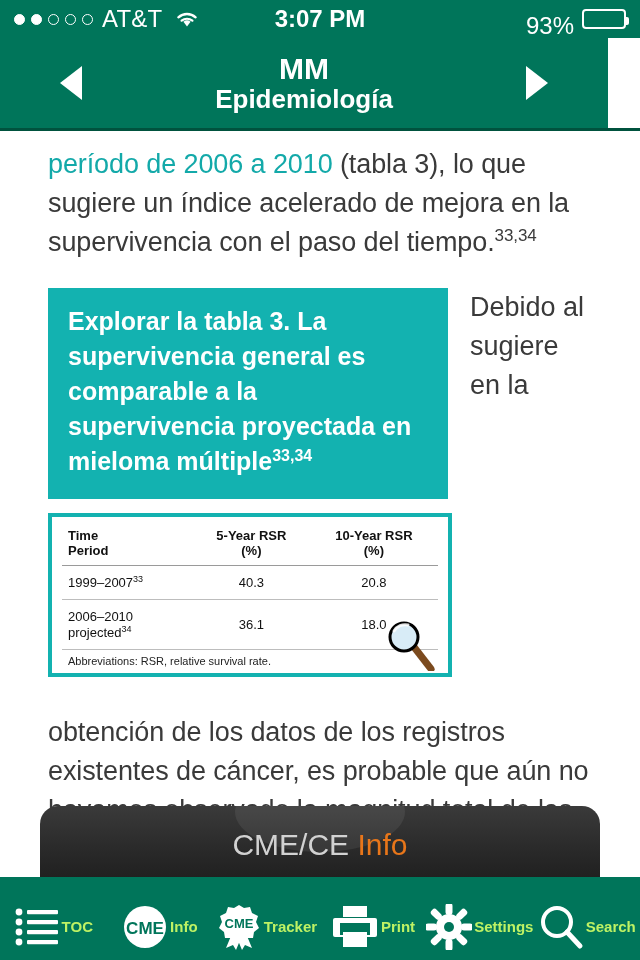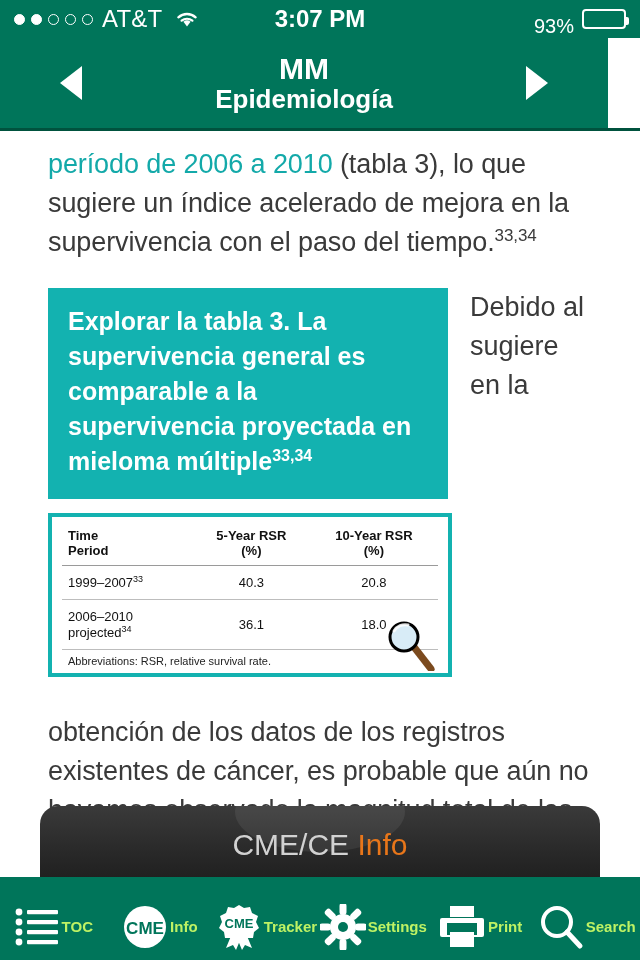--- a/index.html
+++ b/index.html
@@ -27,21 +27,21 @@
   .carrier{ font-size:24px; letter-spacing:0.2px; }
   .wifi{ width:24px; height:18px; position:relative; margin-left:4px;}
   .sb-center{
     position:absolute; left:0; right:0; text-align:center;
     font-size:24px; font-weight:600; pointer-events:none;
   }
   .sb-right{
     margin-left:auto; display:flex; align-items:center; gap:8px;
     position:relative; z-index:2;
   }
-  .batt-pct{ font-size:20px;margin-top:14px; }
+  .batt-pct{ font-size:24px;margin-top:14px; }
   .batt{
     width:44px; height:20px; border:2px solid #ffffff; border-radius:4px;
     padding:2px; position:relative;
   }
   .batt-fill{ height:100%; background:#ffffff; border-radius:1px; }
   .batt-cap{
     position:absolute; right:-5px; top:6px; width:3px; height:8px;
     background:#ffffff; border-radius:0 2px 2px 0;
   }
 
@@ -295,20 +295,32 @@
         <path d="M31 32 L36 44 L29 41 L26 46 L21 34 Z" fill="#ffffff"></path>
         <path d="M23 1 L28 4 L34 3 L36 9 L42 12 L40 18 L43 24 L38 28 L37 34 L31 34 L26 38 L23 34 L20 38 L15 34 L9 34 L8 28 L3 24 L6 18 L4 12 L10 9 L12 3 L18 4 Z" fill="#ffffff"></path>
         <text x="23" y="24" text-anchor="middle" font-family="Liberation Sans, sans-serif" font-size="13" font-weight="bold" fill="#00755A">CME</text>
       </svg>
     </span>
     <span class="tb-label">Tracker</span>
   </div>
 
   <div class="tb-item">
     <span class="tb-icon">
+      <svg width="48" height="44" viewBox="0 0 48 44">
+        <rect x="12" y="1" width="24" height="11" fill="#ffffff"></rect>
+        <rect x="2" y="13" width="44" height="19" rx="2" fill="#ffffff"></rect>
+        <rect x="9" y="18" width="30" height="12" fill="#00755A"></rect>
+        <rect x="12" y="27" width="24" height="15" fill="#ffffff"></rect>
+      </svg>
+    </span>
+    <span class="tb-label">Print</span>
+  </div>
+
+  <div class="tb-item">
+    <span class="tb-icon">
       <svg width="46" height="46" viewBox="0 0 46 46">
         <g fill="#ffffff">
           <circle cx="23" cy="23" r="13"></circle>
           <g>
             <rect x="19.5" y="-1" width="7" height="12" rx="3"></rect>
             <rect x="19.5" y="35" width="7" height="12" rx="3"></rect>
             <rect x="-1" y="19.5" width="12" height="7" rx="3"></rect>
             <rect x="35" y="19.5" width="12" height="7" rx="3"></rect>
             <rect x="19.5" y="-1" width="7" height="12" rx="3" transform="rotate(45 23 23)"></rect>
             <rect x="19.5" y="35" width="7" height="12" rx="3" transform="rotate(45 23 23)"></rect>
@@ -317,32 +329,20 @@
           </g>
         </g>
         <circle cx="23" cy="23" r="5" fill="#00755A"></circle>
       </svg>
     </span>
     <span class="tb-label">Settings</span>
   </div>
 
   <div class="tb-item">
     <span class="tb-icon">
-      <svg width="48" height="44" viewBox="0 0 48 44">
-        <rect x="12" y="1" width="24" height="11" fill="#ffffff"></rect>
-        <rect x="2" y="13" width="44" height="19" rx="2" fill="#ffffff"></rect>
-        <rect x="9" y="18" width="30" height="12" fill="#00755A"></rect>
-        <rect x="12" y="27" width="24" height="15" fill="#ffffff"></rect>
-      </svg>
-    </span>
-    <span class="tb-label">Print</span>
-  </div>
-
-  <div class="tb-item">
-    <span class="tb-icon">
       <svg width="46" height="46" viewBox="0 0 46 46">
         <circle cx="19" cy="18" r="14" fill="none" stroke="#ffffff" stroke-width="4"></circle>
         <line x1="29" y1="28" x2="42" y2="42" stroke="#ffffff" stroke-width="5" stroke-linecap="round"></line>
       </svg>
     </span>
     <span class="tb-label">Search</span>
   </div>
 
 </div>
 

